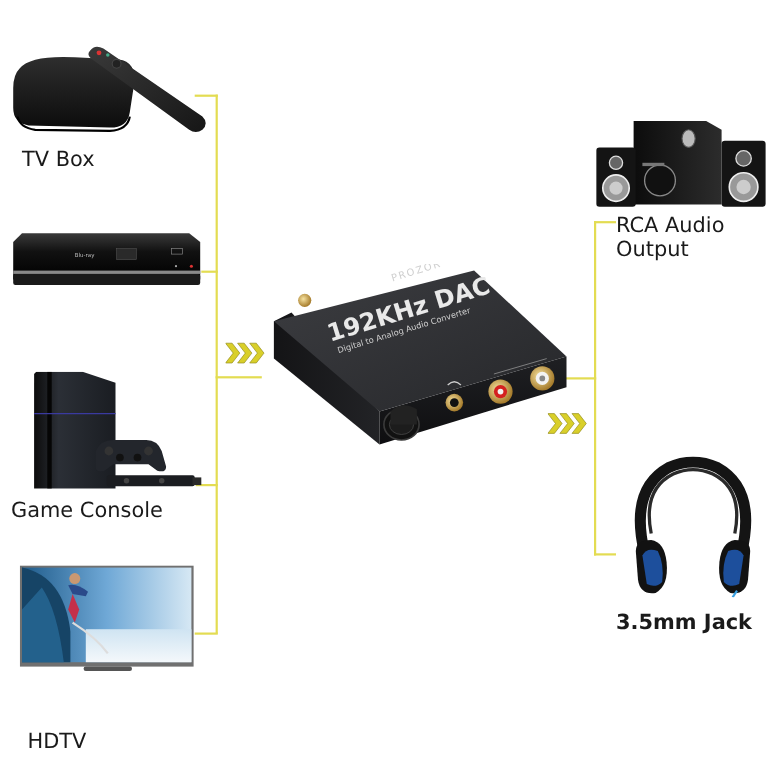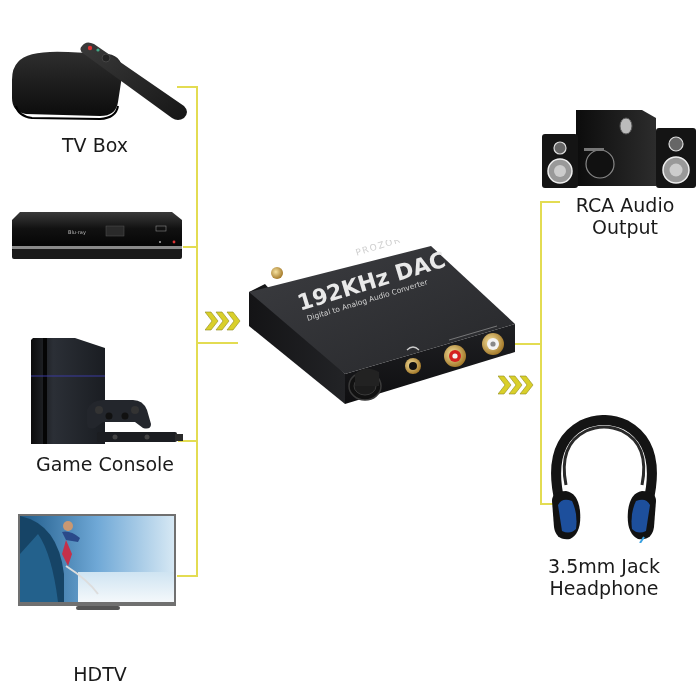--- a/index.html
+++ b/index.html
@@ -1,18 +1,18 @@
 <!DOCTYPE html>
 <html><head>
 <meta charset="utf-8">
 <style>
   html,body{margin:0;padding:0;background:#fff;}
   body{width:700px;height:700px;position:relative;overflow:hidden;font-family:"DejaVu Sans","Liberation Sans",sans-serif;}
   .abs{position:absolute;}
-  .label{position:absolute;color:#1a1a1a;font-size:19px;text-align:center;line-height:22px;white-space:nowrap;}
+  .label{position:absolute;color:#1a1a1a;font-size:19px;line-height:22px;white-space:nowrap;}
   .line{position:absolute;background:#e3dc52;}
   svg{display:block;}
   .chev{position:absolute;}
 </style>
 </head>
 <body>
 
 <div class="line" style="left:196px;top:86px;width:2px;height:490px;"></div>
 <div class="line" style="left:177px;top:86px;width:21px;height:2px;"></div>
 <div class="line" style="left:183px;top:246px;width:15px;height:2px;"></div>
@@ -231,29 +231,28 @@
       <rect x="114" y="24" width="40" height="60" rx="3" fill="#141414"></rect>
       <ellipse cx="134" cy="40" rx="7" ry="7" fill="#666" stroke="#ddd" stroke-width="1.2"></ellipse>
       <circle cx="134" cy="66" r="13" fill="#999" stroke="#eee" stroke-width="1.5"></circle>
       <circle cx="134" cy="66" r="6.5" fill="#ccc"></circle>
     </svg>
   </div>
   <div class="label" style="left:30px;top:94px;width:130px;">RCA Audio</div>
   <div class="label" style="left:30px;top:116px;width:130px;">Output</div>
 </div>
 
-<div class="abs" style="left:529px;top:415px;width:145px;height:190px;">
+<div class="abs" style="left:555px;top:415px;width:145px;height:190px;font-weight:bold;">
   <div class="abs" style="left:15px;top:0px;">
     <svg width="120" height="128" viewBox="0 0 120 128">
       <path d="M16,88 Q2,30 38,10 Q60,0 82,10 Q118,30 104,88" fill="none" stroke="#141414" stroke-width="10" stroke-linecap="round"></path>
       <path d="M22,70 Q14,30 42,16 Q60,8 78,16 Q106,30 98,70" fill="none" stroke="#2a2a2a" stroke-width="3"></path>
 
       <path d="M8,86 Q8,76 22,76 Q34,78 36,96 Q38,118 26,124 Q12,126 10,112 Z" fill="#121212"></path>
       <path d="M14,90 Q18,82 28,86 Q34,98 32,114 Q26,120 18,116 Z" fill="#1d4f9c"></path>
 
       <path d="M112,86 Q112,76 98,76 Q86,78 84,96 Q82,118 94,124 Q108,126 110,112 Z" fill="#121212"></path>
       <path d="M106,90 Q102,82 92,86 Q86,98 88,114 Q94,120 102,116 Z" fill="#1d4f9c"></path>
       <path d="M100,122 L96,128" stroke="#3aa0e0" stroke-width="2"></path>
     </svg>
   </div>
   <div class="label" style="left:5px;top:140px;width:140px;">3.5mm Jack</div>
-  <div class="label" style="left:5px;top:162px;width:140px;">Headphone</div>
 </div>
 
 </body></html>

